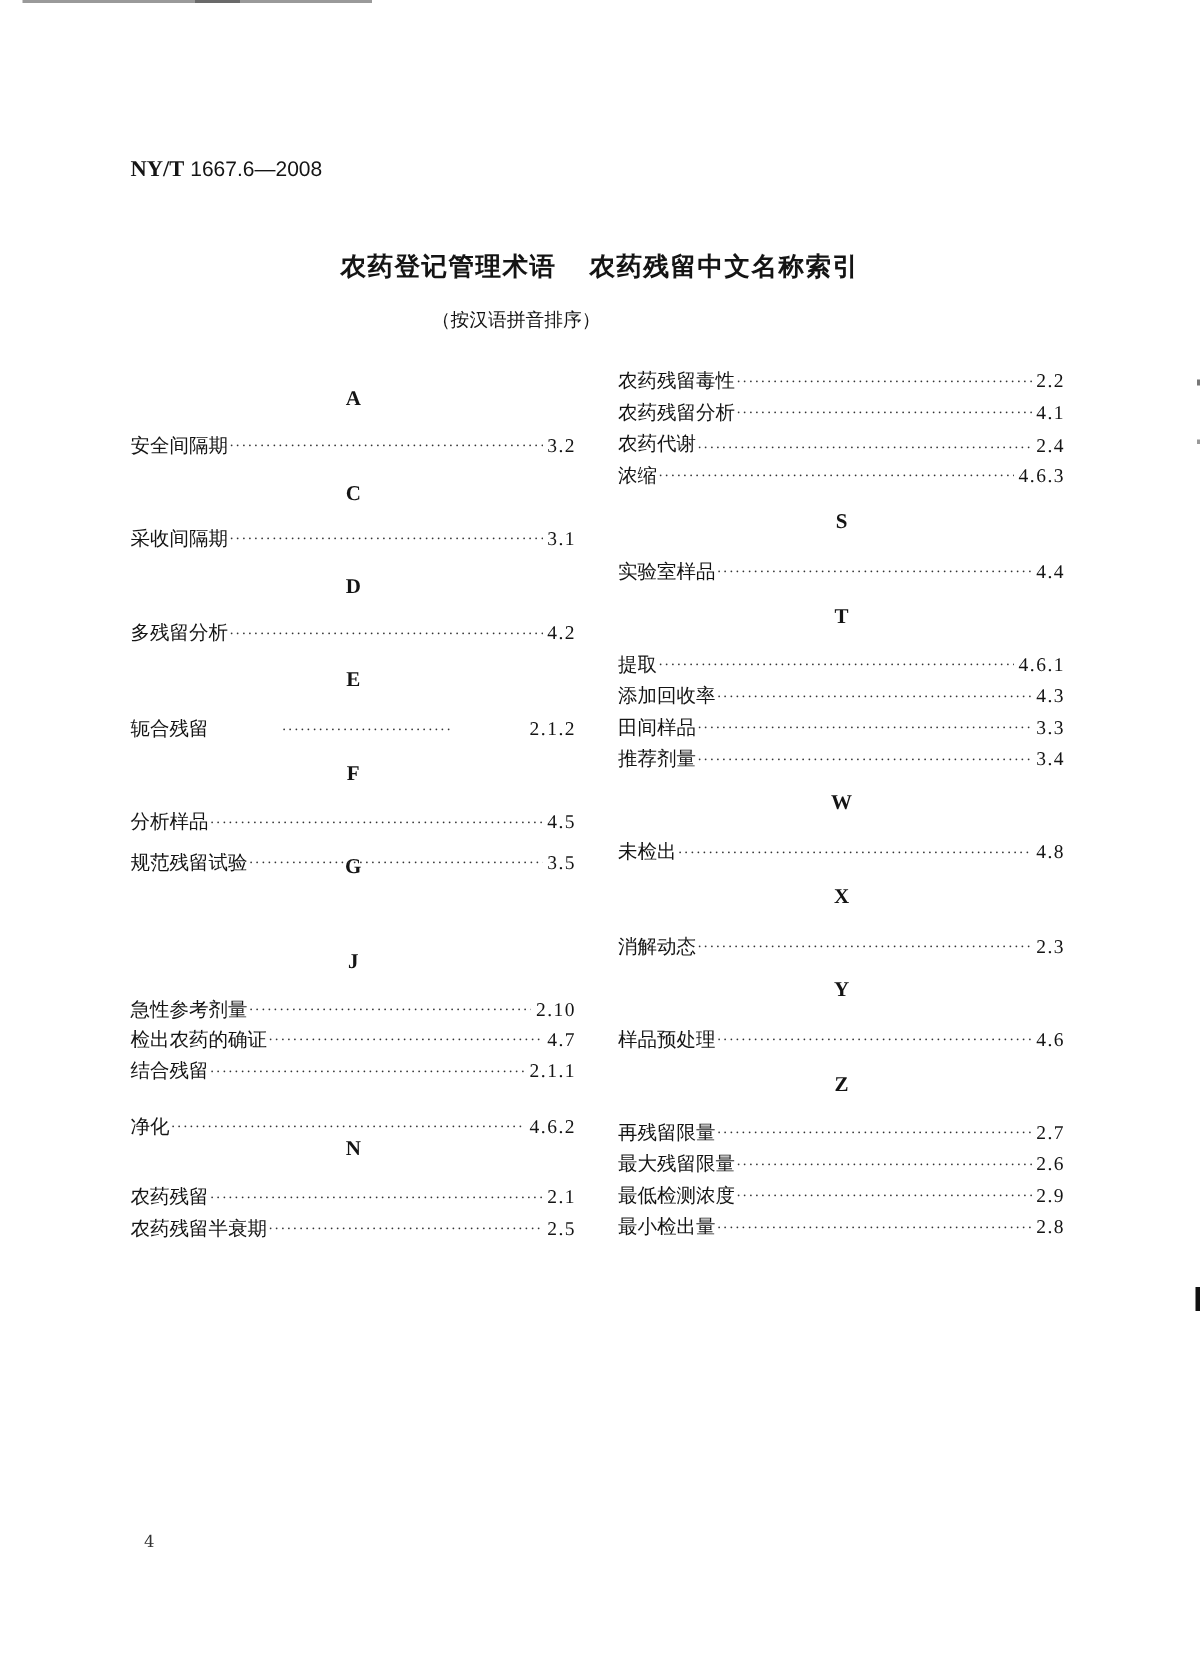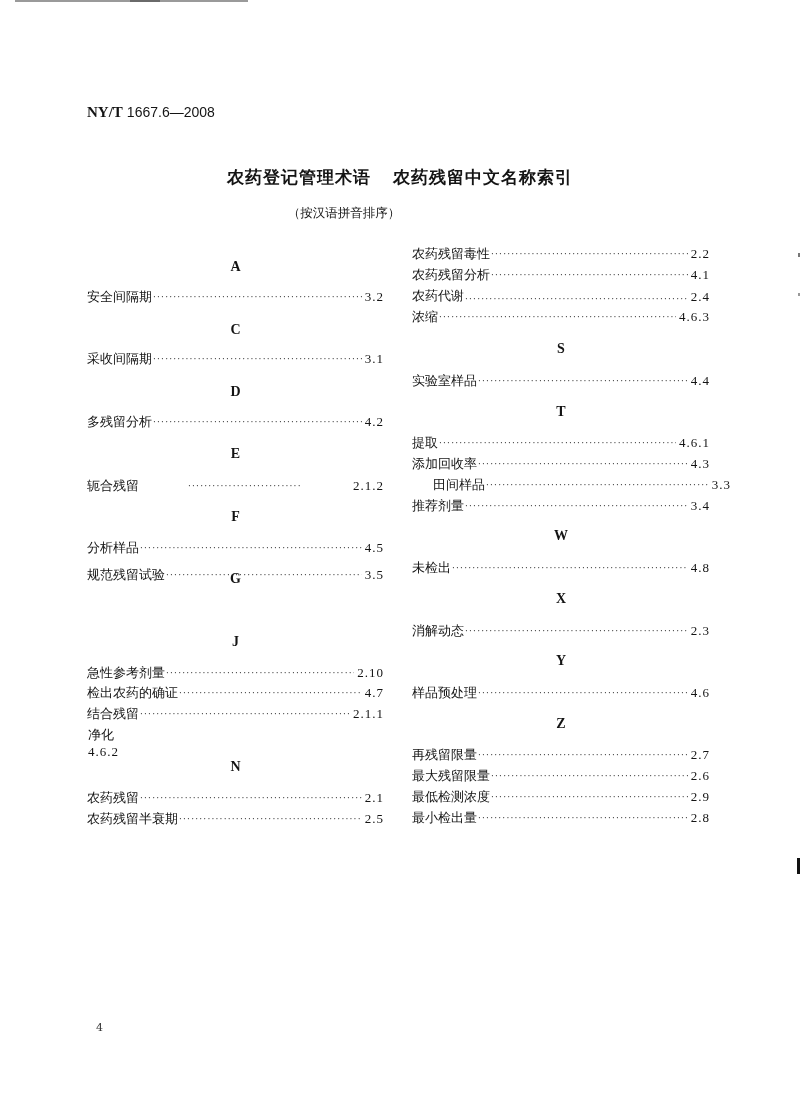--- a/index.html
+++ b/index.html
@@ -97,21 +97,21 @@
   <div class="row" style="top:684px;">
       <span class="term">检出农药的确证</span>
       <span class="leader"></span>
       <span class="ref">4.7</span>
     </div>
   <div class="row" style="top:705px;">
       <span class="term">结合残留</span>
       <span class="leader"></span>
       <span class="ref">2.1.1</span>
     </div>
-  <div class="row" style="top:726px;flex-direction:column;">
+  <div class="row" style="top:742px;">
       <span class="term">净化</span>
       <span class="leader"></span>
       <span class="ref">4.6.2</span>
     </div>
 
   <div class="letter" style="top:759px;">N</div>
   <div class="row" style="top:789px;">
       <span class="term">农药残留</span>
       <span class="leader"></span>
       <span class="ref">2.1</span>
@@ -156,21 +156,21 @@
   <div class="row" style="top:434px;">
       <span class="term">提取</span>
       <span class="leader"></span>
       <span class="ref">4.6.1</span>
     </div>
   <div class="row" style="top:455px;">
       <span class="term">添加回收率</span>
       <span class="leader"></span>
       <span class="ref">4.3</span>
     </div>
-  <div class="row" style="top:476px;margin-left:21px;">
+  <div class="row" style="top:476px;">
       <span class="term">田间样品</span>
       <span class="leader"></span>
       <span class="ref">3.3</span>
     </div>
   <div class="row" style="top:497px;">
       <span class="term">推荐剂量</span>
       <span class="leader"></span>
       <span class="ref">3.4</span>
     </div>
 

